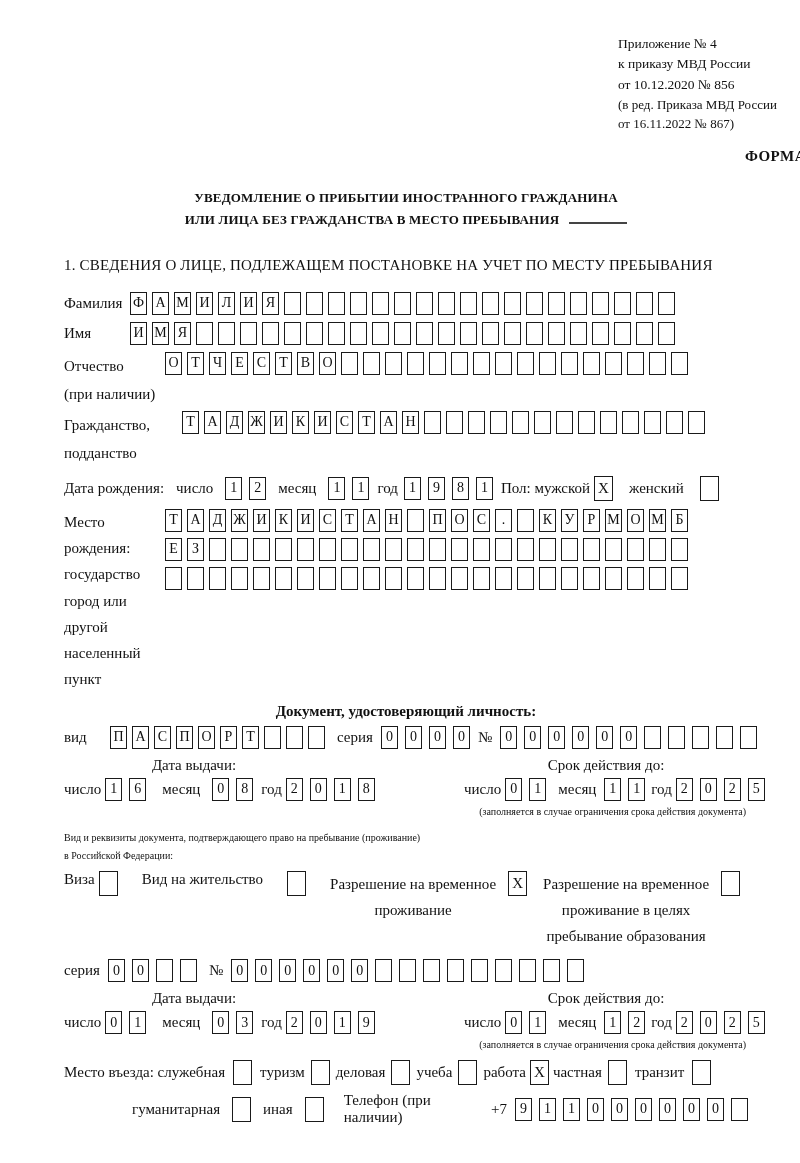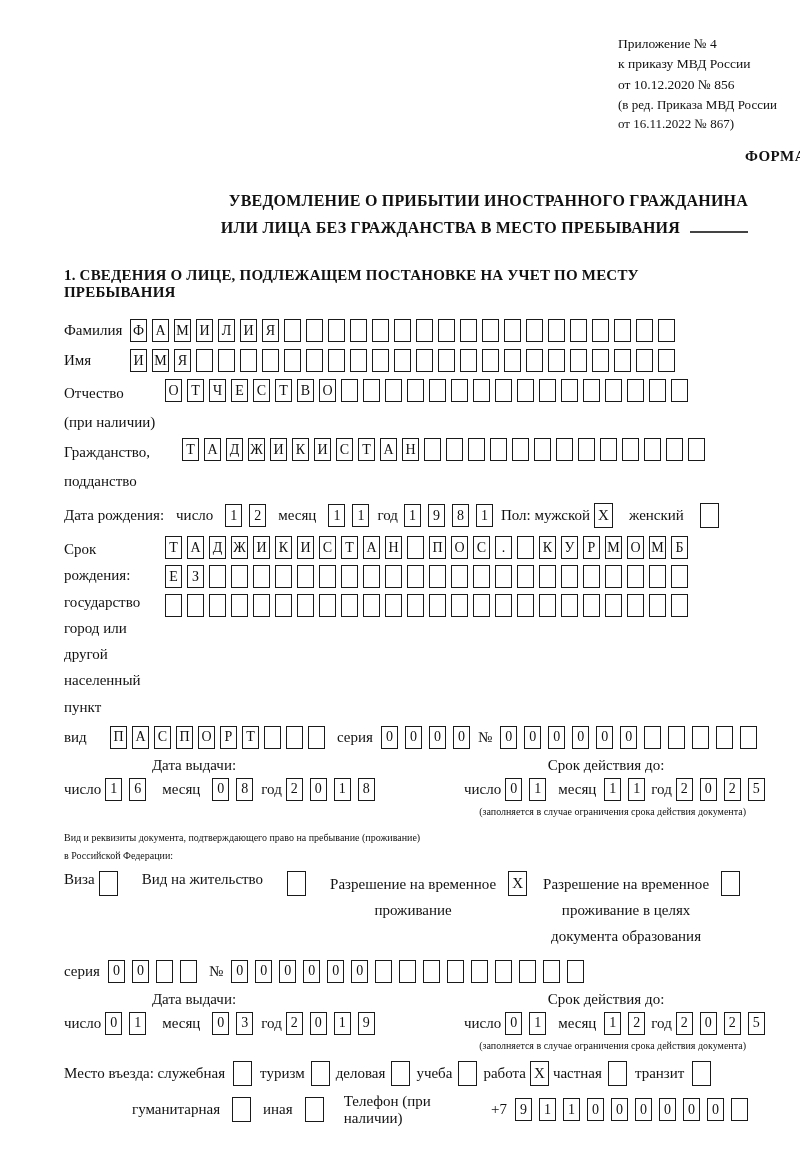--- a/index.html
+++ b/index.html
@@ -6,23 +6,23 @@
   html,body { width:800px; background:#ffffff; }
   body { height:1163px; overflow:hidden; font-family:"Liberation Serif","DejaVu Serif",serif; color:#111; }
   .page { width:760px; height:1163px; padding:34px 12px 0 64px; }
 
   
   .hdr-block { margin-left:554px; width:214px; font-size:13.5px; line-height:1.5; }
   .hdr-block .small { font-size:13px; }
   .forma { margin-left:554px; width:214px; text-align:right; font-weight:bold; font-size:15px; margin-top:14px; letter-spacing:.5px; padding-right:26px; }
 
   
-  .title { text-align:right; font-weight:bold; font-size:16px; margin-top:22px; line-height:1.7; letter-spacing:.2px; }
+  .title { text-align:center; font-weight:bold; font-size:13px; margin-top:22px; line-height:1.7; letter-spacing:.2px; }
   .title-underline { display:inline-block; width:58px; border-bottom:2px solid #444; height:12px; margin-left:10px; }
-  .section-heading { font-weight:bold; font-size:15px; margin-top:26px; letter-spacing:.2px; }
+  .section-heading { font-weight:normal; font-size:15px; margin-top:26px; letter-spacing:.2px; }
 
   
   .row { display:flex; align-items:center; font-size:15px; margin-top:7px; }
   .row-top { align-items:flex-start; }
   .lbl { flex:none; }
   .lbl-stack { flex:none; line-height:1.9; }
   .cells { display:flex; gap:5px; flex:none; }
   .cell { flex:none; width:17px; height:23px; border:1.6px solid #1a1a1a; display:flex; align-items:center; justify-content:center; font-size:14px; background:#fff; }
   .cells-rows { display:flex; flex-direction:column; gap:6px; }
   .cbx { flex:none; width:19px; height:25px; border:1.6px solid #1a1a1a; display:inline-flex; align-items:center; justify-content:center; font-size:15px; background:#fff; }
@@ -214,21 +214,21 @@
         <span class="cell">1</span>
       </div>
     <span class="gap8">Пол: мужской</span>
     <span class="cbx gap4">X</span>
     <span class="gap16">женский</span>
     <span class="cbx gap16"></span>
   </div>
 
   <div class="row row-top" style="margin-top:8px;">
     <div class="lbl-stack" style="width:101px; line-height:1.75;">
-      <div>Срок рождения:</div>
+      <div>Место рождения:</div>
       <div>государство</div>
       <div>город или другой</div>
       <div>населенный пункт</div>
     </div>
     <div class="cells-rows">
       <div class="cells">
           <span class="cell">Т</span>
           <span class="cell">А</span>
           <span class="cell">Д</span>
           <span class="cell">Ж</span>
@@ -301,20 +301,21 @@
           <span class="cell"></span>
           <span class="cell"></span>
           <span class="cell"></span>
           <span class="cell"></span>
           <span class="cell"></span>
           <span class="cell"></span>
         </div>
     </div>
   </div>
 
+  <div class="center-bold">Документ, удостоверяющий личность:</div>
 
   <div class="row" style="margin-top:6px;">
     <span class="lbl" style="width:46px;">вид</span>
     <div class="cells">
         <span class="cell">П</span>
         <span class="cell">А</span>
         <span class="cell">С</span>
         <span class="cell">П</span>
         <span class="cell">О</span>
         <span class="cell">Р</span>
@@ -403,21 +404,21 @@
     <span class="gap24">Вид на жительство</span>
     <span class="cbx gap24"></span>
     <div class="opt-center gap24">
       <div>Разрешение на временное</div>
       <div>проживание</div>
     </div>
     <span class="cbx gap12">X</span>
     <div class="opt-center gap16">
       <div>Разрешение на временное</div>
       <div>проживание в целях</div>
-      <div>документа образования</div>
+      <div>пребывание образования</div>
     </div>
     <span class="cbx gap12"></span>
   </div>
 
   <div class="row" style="margin-top:10px;">
     <span class="lbl">серия</span>
     <div class="dcells gap8">
         <span class="cell">0</span>
         <span class="cell">0</span>
         <span class="cell"></span>

